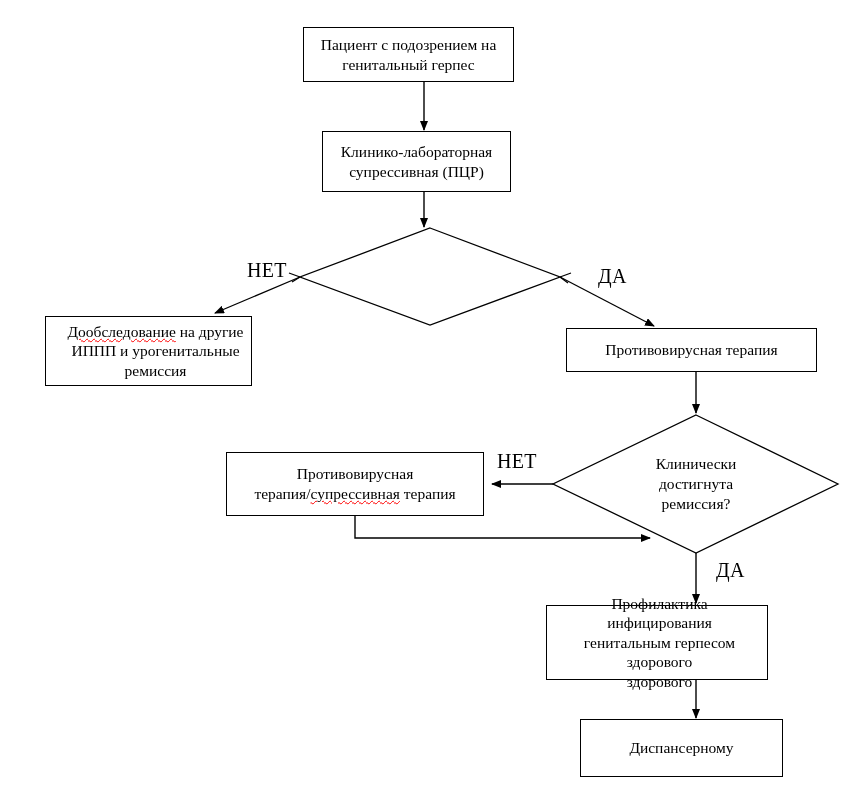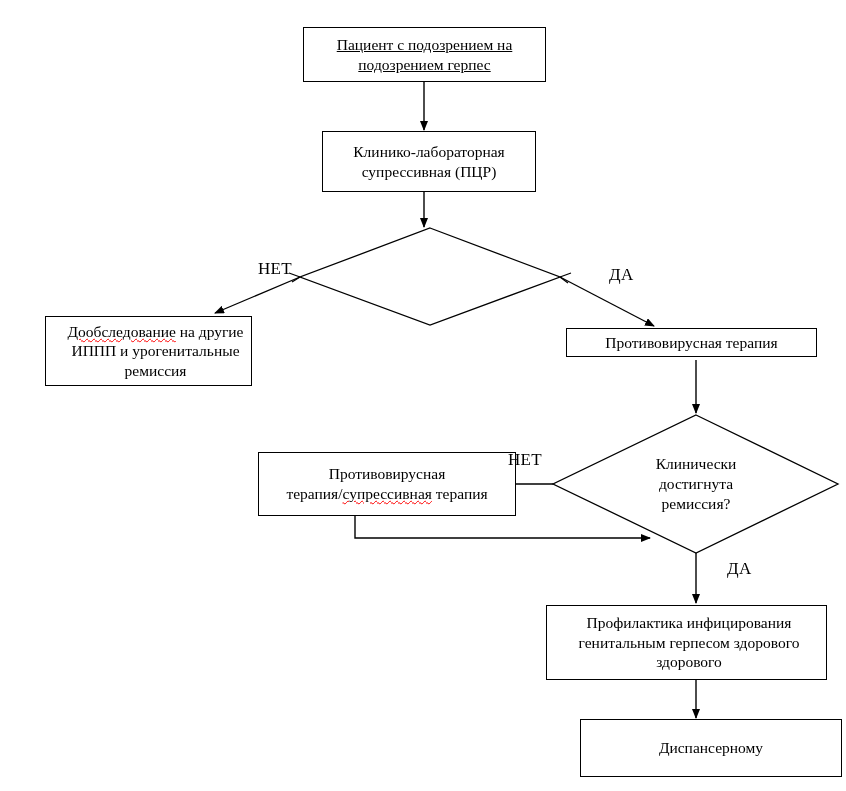--- a/index.html
+++ b/index.html
@@ -46,24 +46,23 @@
     display: flex;
     align-items: center;
     justify-content: center;
     text-align: center;
     font-size: 15.5px;
     line-height: 1.3;
     background: transparent;
   }
   .edge-label {
     position: absolute;
-    font-size: 17px;
+    font-size: 20px;
     letter-spacing: 0.3px;
     white-space: nowrap;
-    margin-left: 11px;
   }
   .misspelled {
     text-decoration: underline wavy #ff0000;
     text-decoration-thickness: 1px;
     text-underline-offset: 1px;
   }
 </style>
 </head>
 <body>
 
@@ -95,64 +94,64 @@
 
     <line x1="696" y1="553" x2="696" y2="603" stroke="#000000" stroke-width="1.4" marker-end="url(#arrow)"></line>
 
     <line x1="696" y1="680" x2="696" y2="718" stroke="#000000" stroke-width="1.4" marker-end="url(#arrow)"></line>
 
     <polygon points="430,228 560,277 430,325 300,277" fill="#ffffff" stroke="#000000" stroke-width="1.3"></polygon>
 
     <polygon points="696,415 838,484 696,553 553,484" fill="none" stroke="#000000" stroke-width="1.3"></polygon>
   </svg>
 
-  <div class="node box" style="left:303px; top:27px; width:243px; height:55px;text-decoration:underline;">
+  <div class="node box" style="left:303px; top:27px; width:211px; height:55px;">
     <div>
       <span>Пациент с подозрением на</span><br>
-      <span>подозрением герпес</span>
+      <span>генитальный герпес</span>
     </div>
   </div>
 
-  <div class="node box" style="left:322px; top:131px; width:214px; height:61px;">
+  <div class="node box" style="left:322px; top:131px; width:189px; height:61px;">
     <div>
       <span>Клинико-лабораторная</span><br>
       <span>супрессивная (ПЦР)</span>
     </div>
   </div>
 
   <div class="node box" style="left:45px; top:316px; width:207px; height:70px;padding-left:20px;">
     <div>
       <span class="misspelled">Дообследование</span><span> на другие</span><br>
       <span>ИППП и урогенитальные</span><br>
       <span>ремиссия</span>
     </div>
   </div>
 
-  <div class="node box" style="left:566px; top:328px; width:251px; height:29px;text-align:center;">
+  <div class="node box" style="left:566px; top:328px; width:251px; height:44px;text-align:center;">
     <div>
       <span>Противовирусная терапия</span>
     </div>
   </div>
 
-  <div class="node box" style="left:226px; top:452px; width:258px; height:64px;margin-left:32px;">
+  <div class="node box" style="left:226px; top:452px; width:258px; height:64px;">
     <div>
       <span>Противовирусная</span><br>
       <span>терапия/</span><span class="misspelled">супрессивная</span><span> терапия</span>
     </div>
   </div>
 
-  <div class="node box" style="left:546px; top:605px; width:281px; height:75px;padding-left:11px;">
+  <div class="node box" style="left:546px; top:605px; width:222px; height:75px;padding-left:11px;">
     <div>
       <span>Профилактика инфицирования</span><br>
       <span>генитальным герпесом здорового</span><br>
       <span>здорового</span>
     </div>
   </div>
 
-  <div class="node box" style="left:580px; top:719px; width:262px; height:58px;">
+  <div class="node box" style="left:580px; top:719px; width:203px; height:58px;">
     <div>
       <span>Диспансерному</span><br>
     </div>
   </div>
 
 
   <div class="diamond-label" style="left:616px; top:447px; width:160px; height:74px;">
     <div>
       <span>Клинически</span><br>
       <span>достигнута</span><br>

